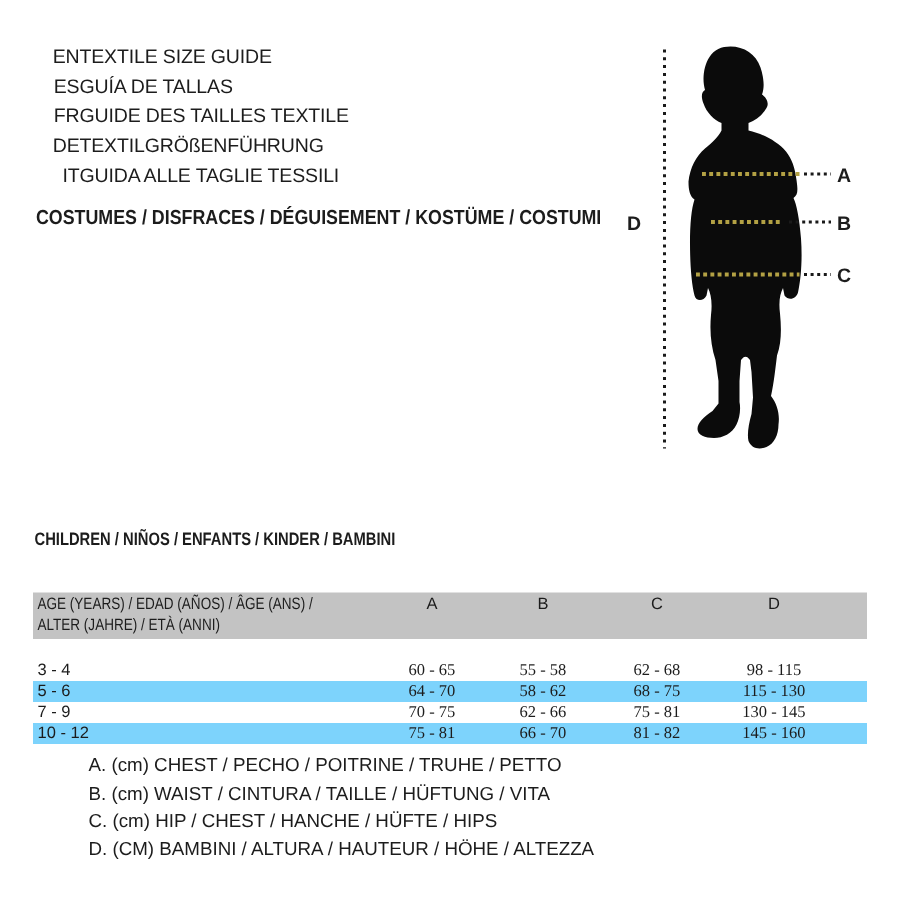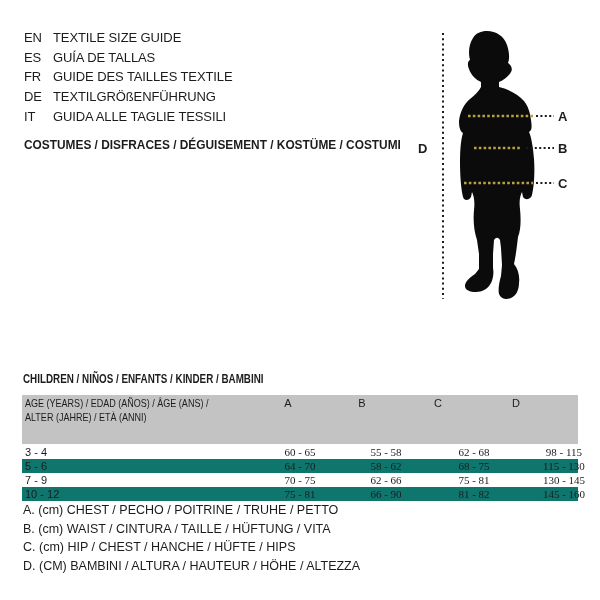--- a/index.html
+++ b/index.html
@@ -7,43 +7,43 @@
     position:relative;width:600px;height:600px;background:#ffffff;overflow:hidden;
     font-family:"Liberation Sans",sans-serif;color:#1c1c1c;
   }
   
   .cx{display:inline-block;transform:scaleX(.88);transform-origin:0 50%;white-space:nowrap;}
   .cx80{display:inline-block;transform:scaleX(.82);transform-origin:0 50%;white-space:nowrap;}
 
   
   .lang-block{position:absolute;left:24px;top:28px;}
   .lang-row{display:flex;height:19.6px;align-items:center;font-size:13px;letter-spacing:-.1px;}
-  .lang-code{width:29px;flex:0 0 29px;}
+  .lang-code{width:29px;flex:0 0 29px;text-align:right;}
   .headline{position:absolute;left:24px;top:137px;font-size:13.5px;font-weight:bold;white-space:nowrap;}
 
   
   .figure{position:absolute;left:400px;top:0;width:200px;height:380px;}
 
   
-  .section-title{position:absolute;left:23px;top:372px;font-size:12px;font-weight:bold;white-space:nowrap;}
+  .section-title{position:absolute;left:23px;top:352px;font-size:12px;font-weight:bold;white-space:nowrap;}
   .size-table{position:absolute;left:22px;top:395px;width:556px;font-size:11px;}
   .t-header{
     display:grid;grid-template-columns:230px 72px 76px 76px 80px;
-    background:#c3c3c3;height:49px;box-sizing:border-box;padding-top:2px;margin-bottom:1px;
+    background:#c3c3c3;height:31px;box-sizing:border-box;padding-top:2px;margin-bottom:14px;
   }
   .t-header .h-age{padding-left:3px;line-height:13.5px;}
   .t-header .h-col{text-align:center;line-height:13.5px;}
-  .t-row{display:grid;grid-template-columns:230px 72px 76px 76px 80px;height:14px;line-height:14px;gap:12px;}
-  .t-row.alt{background:#0f766e;}
+  .t-row{display:grid;grid-template-columns:230px 72px 76px 76px 80px;height:14px;line-height:14px;}
+  .t-row.alt{background:#7dd3fc;}
   .c-age{padding-left:3px;}
   .c-val{text-align:center;font-family:Liberation Serif, serif;}
 
   
   .legend{position:absolute;left:23px;top:501px;font-size:12.5px;line-height:18.5px;}
-  .legend div{white-space:nowrap;}
+  .legend div{white-space:nowrap;margin-left:36px;}
 </style>
 </head>
 <body>
 
 <div class="canvas">
 
   <div class="lang-block">
     <div class="lang-row">
       <span class="lang-code">EN</span>
       <span>TEXTILE SIZE GUIDE</span>
@@ -134,21 +134,21 @@
     <div class="t-row">
       <div class="c-age">7 - 9</div>
       <div class="c-val">70 - 75</div>
       <div class="c-val">62 - 66</div>
       <div class="c-val">75 - 81</div>
       <div class="c-val">130 - 145</div>
     </div>
     <div class="t-row alt">
       <div class="c-age">10 - 12</div>
       <div class="c-val">75 - 81</div>
-      <div class="c-val">66 - 90</div>
+      <div class="c-val">66 - 70</div>
       <div class="c-val">81 - 82</div>
       <div class="c-val">145 - 160</div>
     </div>
   </div>
 
   <div class="legend">
     <div>A. (cm) CHEST / PECHO / POITRINE / TRUHE / PETTO</div>
     <div>B. (cm) WAIST / CINTURA / TAILLE / HÜFTUNG / VITA</div>
     <div>C. (cm) HIP / CHEST / HANCHE / HÜFTE / HIPS</div>
     <div>D. (CM) BAMBINI / ALTURA / HAUTEUR / HÖHE / ALTEZZA</div>

